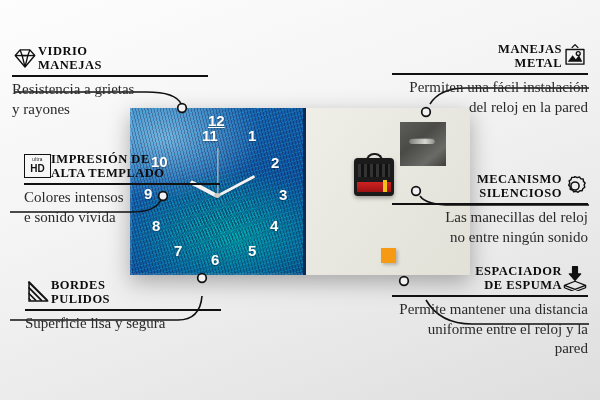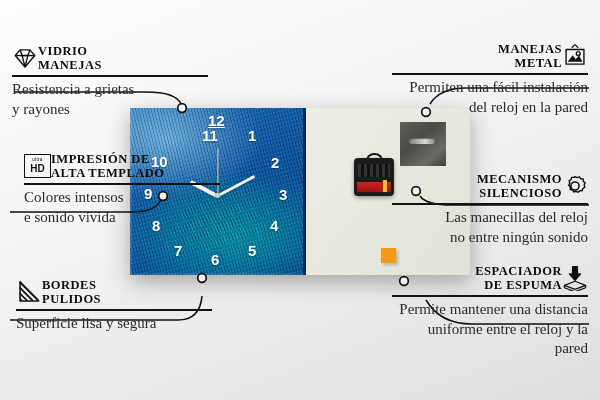--- a/index.html
+++ b/index.html
@@ -218,21 +218,21 @@
       <div>
         <div class="co-title">IMPRESIÓN DE</div>
         <div class="co-title">ALTA TEMPLADO</div>
       </div>
     </div>
     <div class="co-rule"></div>
     <div class="co-sub">Colores intensos</div>
     <div class="co-sub">e sonido vívida</div>
   </div>
 
-  <div class="callout left" style="left:16px;top:278px;">
+  <div class="callout left" style="left:25px;top:278px;">
     <div class="co-head">
       <span class="ico">
         <svg viewBox="0 0 32 32">
             <g stroke="#111" stroke-linecap="round">
           <path d="M5 4 L27 26" stroke-width="2.6"></path>
               <path d="M5 11 L20 26" stroke-width="2.2"></path>
           <path d="M5 18 L13 26" stroke-width="1.8"></path>
               <path d="M5 24 L7 26" stroke-width="1.4"></path>
           <path d="M5 4 L5 27 L28 27" stroke-width="1.9" fill="none"></path>
         </g>

